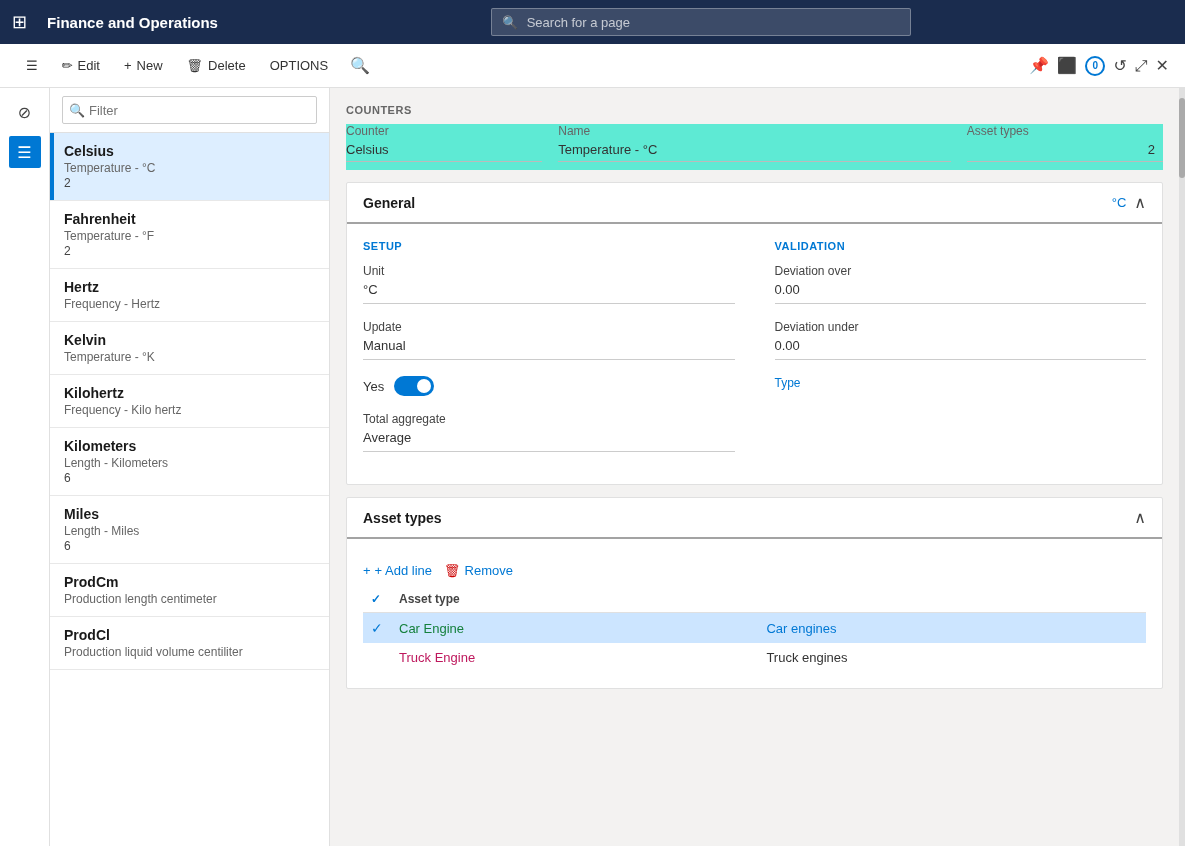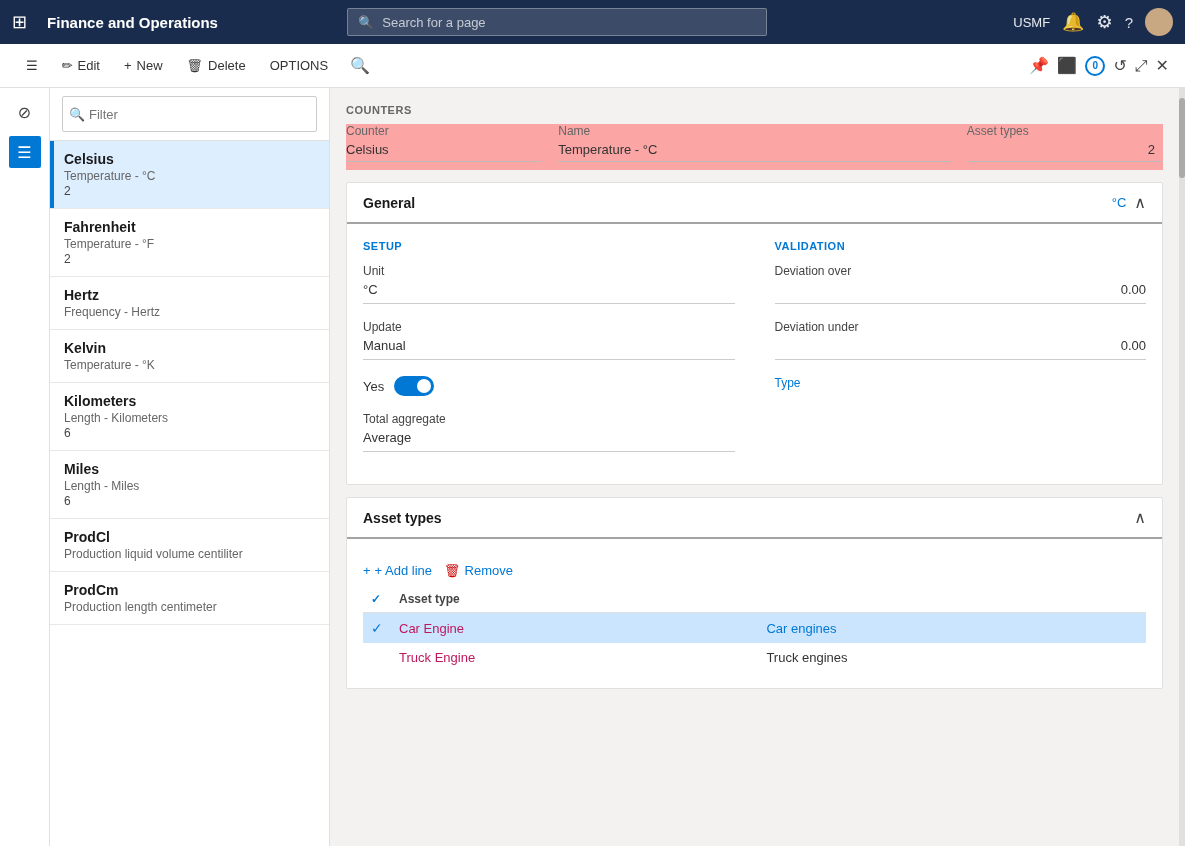--- a/index.html
+++ b/index.html
@@ -115,21 +115,21 @@
       display: flex;
       flex-direction: column;
       overflow: hidden;
     }
     .filter-box {
       padding: 8px 12px;
       border-bottom: 1px solid #e0e0e0;
     }
     .filter-box input {
       width: 100%;
-      height: 36px;
+      height: 28px;
       border: 1px solid #ccc;
       border-radius: 2px;
       padding: 0 8px 0 26px;
       font-size: 13px;
       outline: none;
     }
     .filter-wrap {
       position: relative;
     }
     .filter-wrap .filter-icon {
@@ -241,21 +241,21 @@
       color: #444;
       margin-bottom: 4px;
     }
     .form-value {
       font-size: 13px;
       color: #333;
       border-bottom: 1px solid #ccc;
       padding-bottom: 4px;
       min-height: 22px;
     }
-    .form-value.right-align { text-align: right; }
+    .form-value.right-align { text-align: left; }
 
     
     .toggle-wrap { display: flex; align-items: center; gap: 10px; margin-top: 4px; }
     .toggle-label { font-size: 13px; color: #333; }
     .toggle {
       width: 40px; height: 20px;
       background: #0078d4;
       border-radius: 10px;
       position: relative;
       cursor: pointer;
@@ -323,27 +323,20 @@
   </style>
 </head>
 <body>
 
 <div class="top-nav">
   <span style="font-size:18px; cursor:pointer;">⊞</span>
   <span class="app-title">Finance and Operations</span>
   <div class="search-box">
     <span>🔍</span>
     <span style="color:rgba(255,255,255,0.7); font-size:13px;">Search for a page</span>
-  </div>
-  <div class="right-icons">
-    <span style="font-size:13px; color:rgba(255,255,255,0.9);">USMF</span>
-    <span style="font-size:18px; cursor:pointer;">🔔</span>
-    <span style="font-size:18px; cursor:pointer;">⚙</span>
-    <span style="font-size:15px; cursor:pointer; color:rgba(255,255,255,0.85);">?</span>
-    <span class="avatar"></span>
   </div>
 </div>
 
 <div class="toolbar">
   <button class="toolbar-btn">
     <span>☰</span>
   </button>
   <button class="toolbar-btn">
     <span>✏</span>
     <span>Edit</span>
@@ -403,47 +396,52 @@
     <div class="item-name">Hertz</div>
     <div class="item-sub">Frequency - Hertz</div>
 
   </div>
         <div class="list-item">
     <div class="item-name">Kelvin</div>
     <div class="item-sub">Temperature - °K</div>
 
   </div>
         <div class="list-item">
+    <div class="item-name">Kilohertz</div>
+    <div class="item-sub">Frequency - Kilo hertz</div>
+
+  </div>
+        <div class="list-item">
     <div class="item-name">Kilometers</div>
     <div class="item-sub">Length - Kilometers</div>
     <div class="item-num">6</div>
   </div>
         <div class="list-item">
     <div class="item-name">Miles</div>
     <div class="item-sub">Length - Miles</div>
     <div class="item-num">6</div>
   </div>
         <div class="list-item">
+    <div class="item-name">ProdCm</div>
+    <div class="item-sub">Production length centimeter</div>
+
+  </div>
+        <div class="list-item">
     <div class="item-name">ProdCl</div>
     <div class="item-sub">Production liquid volume centiliter</div>
 
   </div>
-        <div class="list-item">
-    <div class="item-name">ProdCm</div>
-    <div class="item-sub">Production length centimeter</div>
-
-  </div>
       </div>
   </div>
 
   <div class="content-area">
 
     <div class="counters-section">
       <div class="section-label">COUNTERS</div>
-      <div style="display:flex; gap:0; padding-bottom:8px; background:#fca5a5;">
+      <div style="display:flex; gap:0; padding-bottom:8px; background:#5eead4;">
         <div style="flex:1;">
           <div style="font-size:12px; color:#666; margin-bottom:4px;">Counter</div>
           <div style="font-size:13px; color:#333; border-bottom:1px solid #bbb; padding-bottom:4px;">Celsius</div>
         </div>
         <div style="flex:2; padding-left:16px;">
           <div style="font-size:12px; color:#666; margin-bottom:4px;">Name</div>
           <div style="font-size:13px; color:#333; border-bottom:1px solid #bbb; padding-bottom:4px;">Temperature - °C</div>
         </div>
         <div style="flex:1; padding-left:16px;">
           <div style="font-size:12px; color:#666; margin-bottom:4px;">Asset types</div>
@@ -527,21 +525,21 @@
               <th class="check-col">
                 <span style="color:#0078d4;">✓</span>
               </th>
               <th>Asset type</th>
               <th></th>
             </tr>
           </thead>
           <tbody id="asset-types-body">
               <tr class="selected-row">
     <td class="check-col"><span class="checkmark">✓</span></td>
-    <td style="color:#be185d">Car Engine</td>
+    <td style="color:#15803d">Car Engine</td>
     <td style="color:#0078d4">Car engines</td>
   </tr>
               <tr>
     <td class="check-col"></td>
     <td style="color:#be185d">Truck Engine</td>
     <td style="color:#333">Truck engines</td>
   </tr>
             </tbody>
         </table>
       </div>

